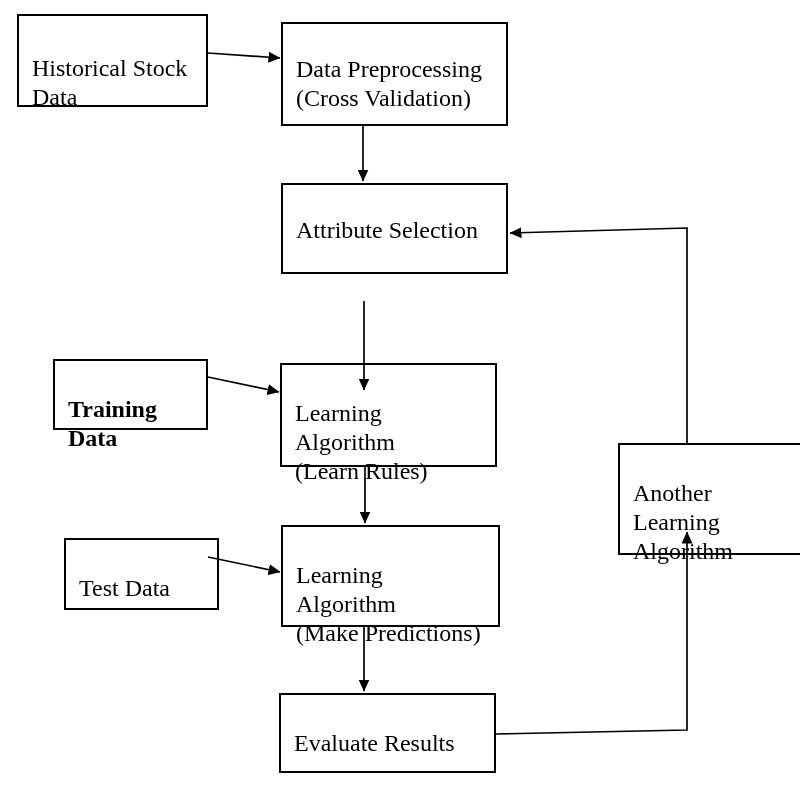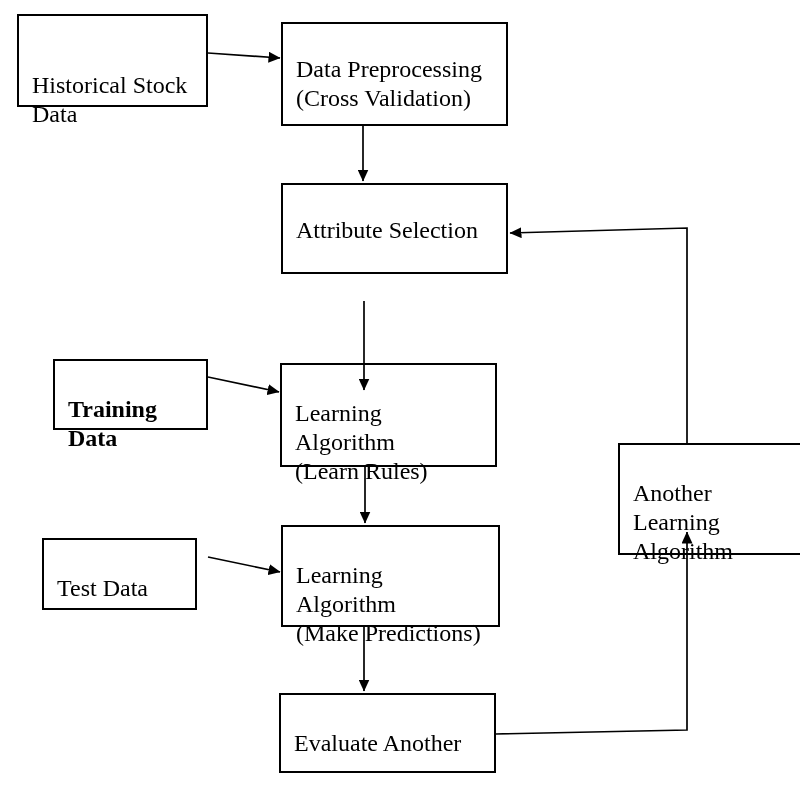--- a/index.html
+++ b/index.html
@@ -20,21 +20,21 @@
     position: absolute;
     box-sizing: border-box;
     border: 2px solid #000000;
     background: #ffffff;
     font-size: 24px;
     line-height: 29px;
     padding: 5px 10px 0 13px;
     white-space: pre-line;
     z-index: 1;
   }
-  .pad-lg { padding-top: 26px; }
+  .pad-lg { padding-top: 9px; }
   .pad-sm { padding-top: 2px; }
   .connectors {
     position: absolute;
     left: 0;
     top: 0;
     width: 800px;
     height: 812px;
     z-index: 5;
     pointer-events: none;
   }
@@ -67,32 +67,32 @@
     <span>Training
 Data</span>
   </div>
 
   <div class="node" style="left:280px; top:363px; width:217px; height:104px;">
     <span>Learning
 Algorithm
 (Learn Rules)</span>
   </div>
 
-  <div class="node" style="left:42px; top:538px; width:155px; height:72px;">
+  <div class="node" style="left:64px; top:538px; width:155px; height:72px;">
     <span>Test Data</span>
   </div>
 
   <div class="node" style="left:281px; top:525px; width:219px; height:102px;">
     <span>Learning
 Algorithm
 (Make Predictions)</span>
   </div>
 
   <div class="node" style="left:279px; top:693px; width:217px; height:80px;">
-    <span>Evaluate Another</span>
+    <span>Evaluate Results</span>
   </div>
 
   <div class="node" style="left:591px; top:443px; width:190px; height:112px;margin-left:27px;">
     <span>Another
 Learning
 Algorithm</span>
   </div>
 
   <svg class="connectors" width="800" height="812" viewBox="0 0 800 812" aria-hidden="true">
     <defs>

